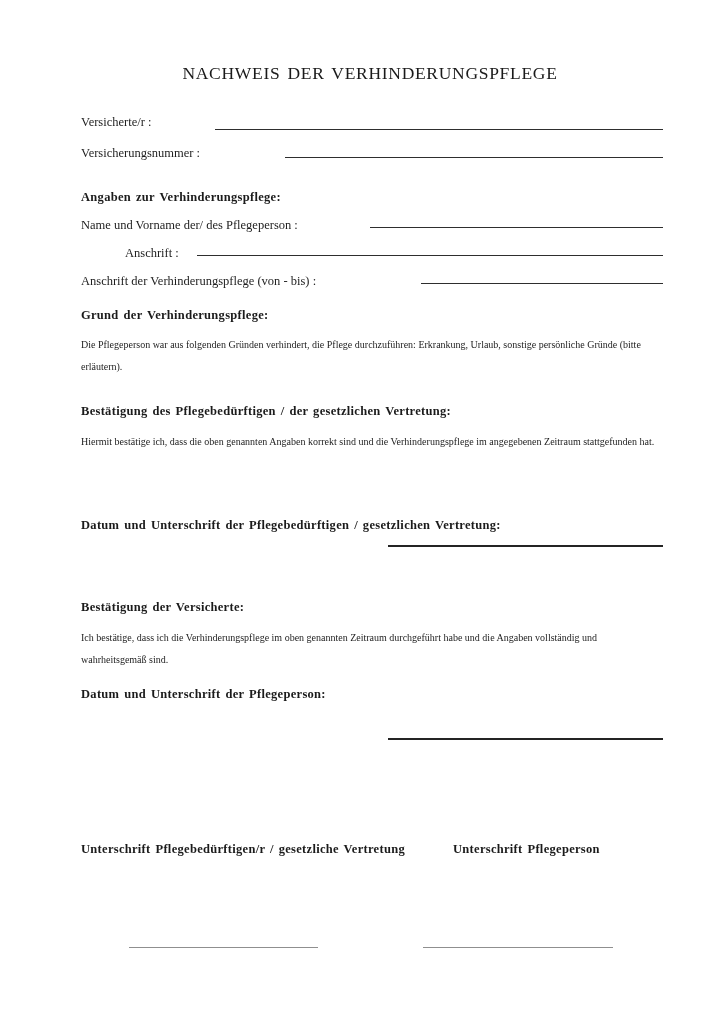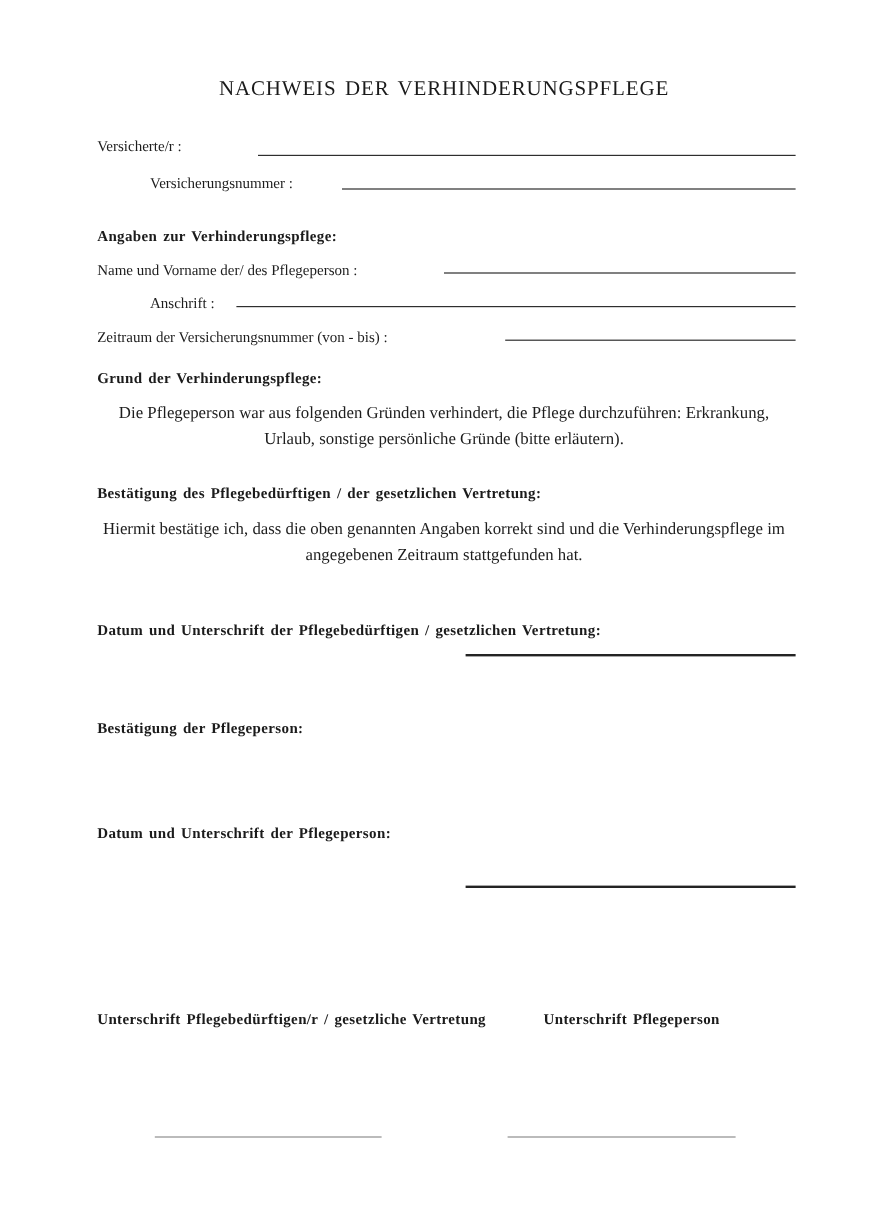--- a/index.html
+++ b/index.html
@@ -38,67 +38,67 @@
     letter-spacing: 0.3px;
     word-spacing: 1.5px;
     white-space: nowrap;
     color: #1b1b1b;
     text-align: right;
   }
   .para {
     position: absolute;
     left: 69px;
     width: 586px;
-    font-size: 14px;
+    font-size: 10px;
     line-height: 22px;
     color: #1d1d1d;
-    text-align: center;
   }
   .line {
     position: absolute;
     height: 0;
     border-top: 1.4px solid #2e2e2e;
   }
   .line.thick { border-top: 2px solid #242424; }
   .line.thin  { border-top: 1.2px solid #8f8f8f; }
 </style>
 </head>
 <body>
 
 <div class="page">
 
   <div class="title">NACHWEIS DER VERHINDERUNGSPFLEGE</div>
 
   <div class="label" style="left:69px; top:103px;">Versicherte/r :</div>
   <div class="line" style="left:207px; top:121px; width:448px;"></div>
 
-  <div class="label" style="left:69px; top:134px;margin-left:44px;">Versicherungsnummer :</div>
+  <div class="label" style="left:69px; top:134px;">Versicherungsnummer :</div>
   <div class="line" style="left:277px; top:149px; width:378px;"></div>
 
   <div class="heading" style="left:69px; top:178px;">Angaben zur Verhinderungspflege:</div>
 
   <div class="label" style="left:69px; top:206px;">Name und Vorname der/ des Pflegeperson :</div>
   <div class="line" style="left:362px; top:219px; width:293px;"></div>
 
   <div class="label" style="left:69px; top:234px;margin-left:44px;">Anschrift :</div>
   <div class="line" style="left:189px; top:247px; width:466px;"></div>
 
-  <div class="label" style="left:69px; top:262px;">Zeitraum der Versicherungsnummer (von - bis) :</div>
+  <div class="label" style="left:69px; top:262px;">Anschrift der Verhinderungspflege (von - bis) :</div>
   <div class="line" style="left:413px; top:275px; width:242px;"></div>
 
   <div class="heading" style="left:69px; top:296px;">Grund der Verhinderungspflege:</div>
   <div class="para" style="top:322px;">Die Pflegeperson war aus folgenden Gründen verhindert, die Pflege durchzuführen: Erkrankung, Urlaub, sonstige persönliche Gründe (bitte erläutern).</div>
 
   <div class="heading" style="left:69px; top:392px;">Bestätigung des Pflegebedürftigen / der gesetzlichen Vertretung:</div>
   <div class="para" style="top:419px;">Hiermit bestätige ich, dass die oben genannten Angaben korrekt sind und die Verhinderungspflege im angegebenen Zeitraum stattgefunden hat.</div>
 
   <div class="heading" style="left:69px; top:506px;">Datum und Unterschrift der Pflegebedürftigen / gesetzlichen Vertretung:</div>
   <div class="line thick" style="left:380px; top:537px; width:275px;"></div>
 
-  <div class="heading" style="left:69px; top:588px;">Bestätigung der Pflegeperson:</div>
+  <div class="heading" style="left:69px; top:588px;">Bestätigung der Versicherte:</div>
+  <div class="para" style="top:615px;">Ich bestätige, dass ich die Verhinderungspflege im oben genannten Zeitraum durchgeführt habe und die Angaben vollständig und wahrheitsgemäß sind.</div>
 
   <div class="heading" style="left:69px; top:675px;">Datum und Unterschrift der Pflegeperson:</div>
   <div class="line thick" style="left:380px; top:730px; width:275px;"></div>
 
   <div class="heading" style="left:69px; top:830px;">Unterschrift Pflegebedürftigen/r / gesetzliche Vertretung</div>
   <div class="heading" style="left:441px; top:830px;">Unterschrift Pflegeperson</div>
 
   <div class="line thin" style="left:121px; top:939px; width:189px;"></div>
   <div class="line thin" style="left:415px; top:939px; width:190px;"></div>
 

